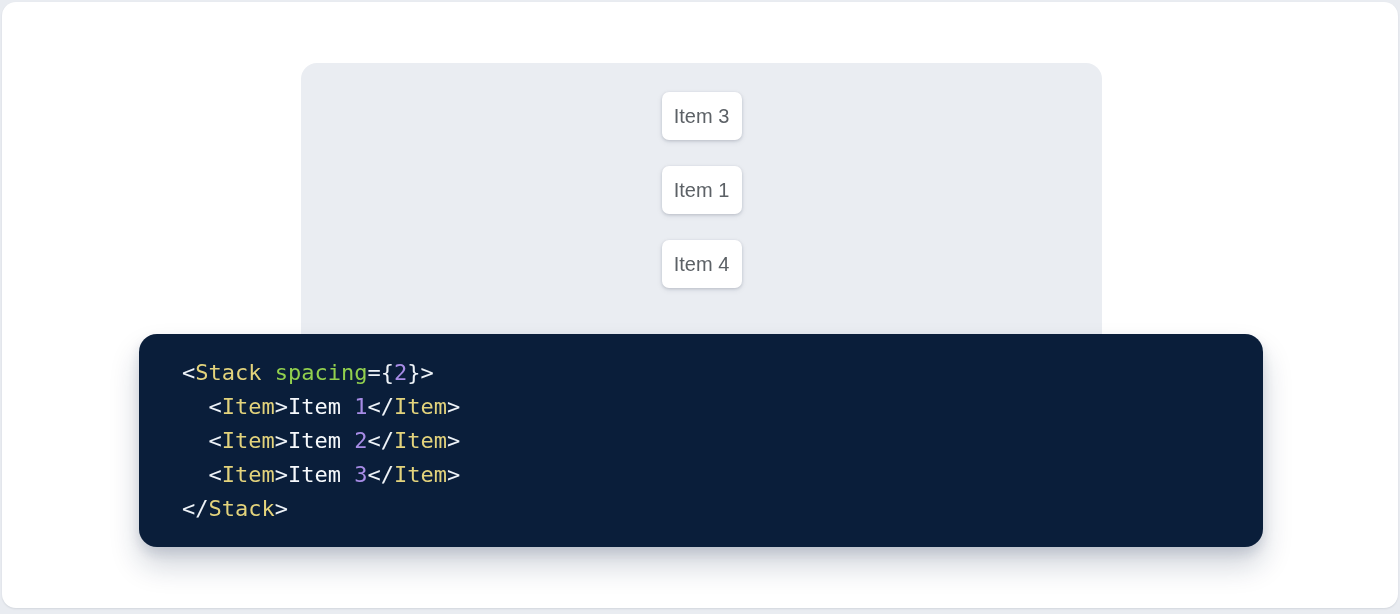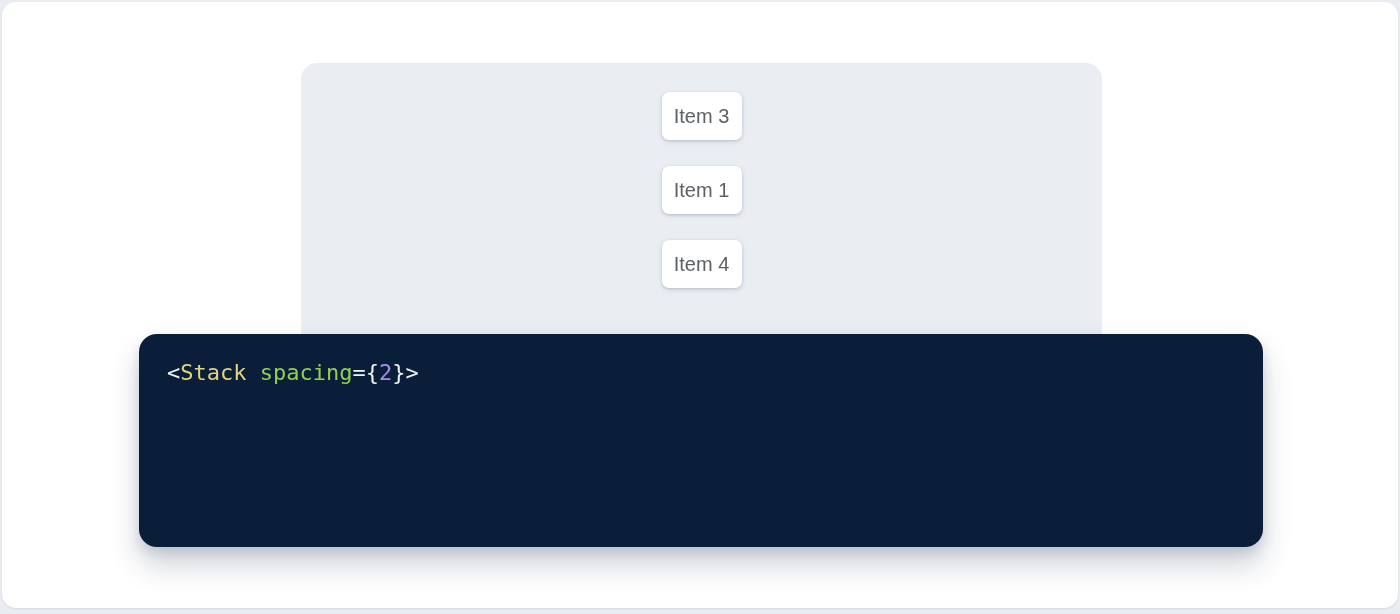--- a/index.html
+++ b/index.html
@@ -44,21 +44,21 @@
     color: var(--item-text, #5c6166);
     flex: 0 0 auto;
   }
   .code-block {
     position: absolute;
     left: 137px; top: 332px;
     width: 1124px; height: 213px;
     box-sizing: border-box;
     background: var(--code-bg, #0a1e3a);
     border-radius: 18px;
-    padding: 22px 28px;
+    padding: 22px 43px;
     z-index: 2;
     box-shadow: 0 18px 30px rgba(15, 35, 70, 0.20), 0 6px 12px rgba(15, 35, 70, 0.12);
     font-family: "DejaVu Sans Mono", monospace;
     font-size: 22px;
     line-height: 34px;
   }
   .code-line { white-space: pre; }
   .tok-tag   { color: var(--tok-tag,   #e3d37c); }
   .tok-attr  { color: var(--tok-attr,  #92d04e); }
   .tok-num   { color: var(--tok-num,   #a78ce6); }
@@ -77,15 +77,19 @@
     <div class="item-card">
       <span>Item 1</span>
     </div>
     <div class="item-card">
       <span>Item 4</span>
     </div>
   </div>
 
   <div class="code-block">
       <div class="code-line"><span class="tok-punc">&lt;</span><span class="tok-tag">Stack</span><span class="tok-plain"> </span><span class="tok-attr">spacing</span><span class="tok-punc">=</span><span class="tok-punc">{</span><span class="tok-num">2</span><span class="tok-punc">}</span><span class="tok-punc">&gt;</span></div>
+      <div class="code-line"><span class="tok-plain">  </span><span class="tok-punc">&lt;</span><span class="tok-tag">Item</span><span class="tok-punc">&gt;</span><span class="tok-plain">Item </span><span class="tok-num">1</span><span class="tok-punc">&lt;/</span><span class="tok-tag">Item</span><span class="tok-punc">&gt;</span></div>
+      <div class="code-line"><span class="tok-plain">  </span><span class="tok-punc">&lt;</span><span class="tok-tag">Item</span><span class="tok-punc">&gt;</span><span class="tok-plain">Item </span><span class="tok-num">2</span><span class="tok-punc">&lt;/</span><span class="tok-tag">Item</span><span class="tok-punc">&gt;</span></div>
+      <div class="code-line"><span class="tok-plain">  </span><span class="tok-punc">&lt;</span><span class="tok-tag">Item</span><span class="tok-punc">&gt;</span><span class="tok-plain">Item </span><span class="tok-num">3</span><span class="tok-punc">&lt;/</span><span class="tok-tag">Item</span><span class="tok-punc">&gt;</span></div>
+      <div class="code-line"><span class="tok-punc">&lt;/</span><span class="tok-tag">Stack</span><span class="tok-punc">&gt;</span></div>
     </div>
 
 </div>
 
 </body></html>

